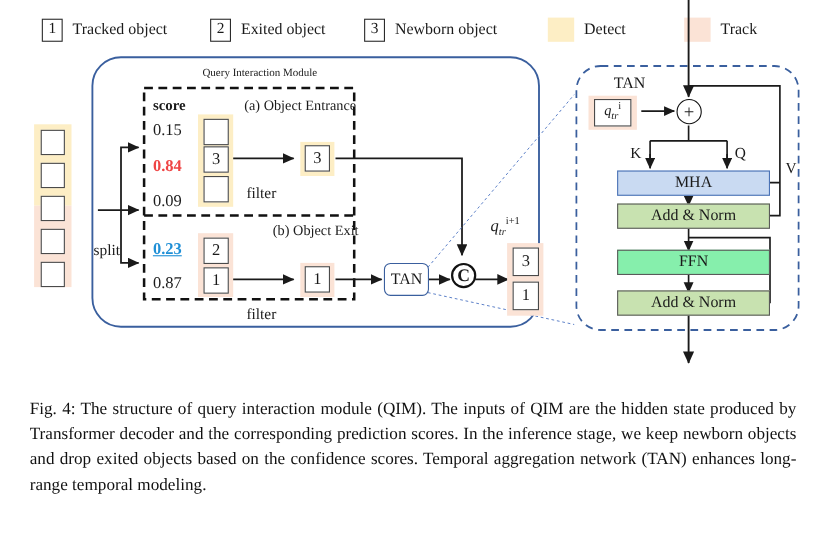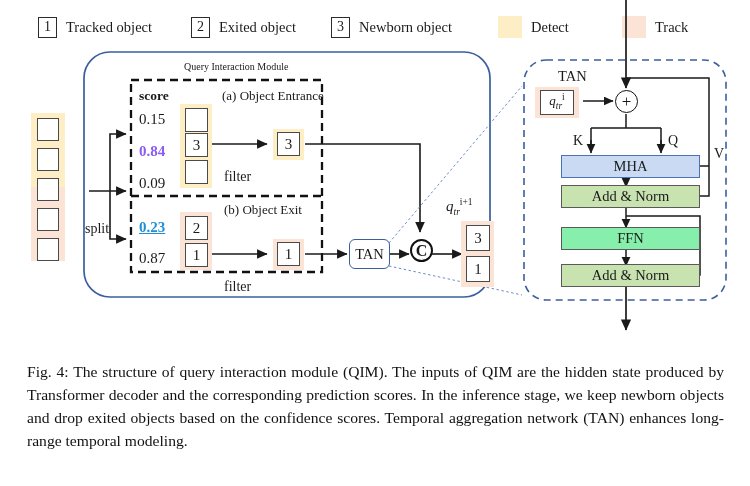--- a/index.html
+++ b/index.html
@@ -17,21 +17,21 @@
   .lg-sw{width:24px;height:22px;}
   .lg-txt{margin-left:9px;font-size:14.5px;white-space:nowrap;}
 
   
   .t{position:absolute;white-space:nowrap;line-height:1;}
 
   .qim-title{font-size:10px;}
   .sec-title{font-size:13px;}
   .score-hd{font-size:13.5px;font-weight:bold;}
   .score-v{font-size:15px;}
-  .score-red{color:#8b5cf6;font-weight:bold;}
+  .score-red{color:#ef4444;font-weight:bold;}
   .score-blue{color:#1f8fd6;font-weight:bold;text-decoration:underline;}
   .lbl{font-size:14px;margin-top:44px;}
   .tan-lbl{font-size:14.5px;}
   .kqv{font-size:14px;}
 
   
   .qbox{position:absolute;box-sizing:border-box;border:1.7px solid #4a4a4a;
         background:#fff;display:flex;align-items:center;justify-content:center;
         font-size:15px;line-height:1;}
   .hl{position:absolute;}
@@ -169,21 +169,21 @@
   <div class="hl" style="left:180px;top:104px;width:32px;height:84px;background:#fdeec5;"></div>
   <div class="qbox" style="left:185px;top:108px;width:23px;height:24px;"></div>
   <div class="qbox" style="left:185px;top:133px;width:23px;height:24px;">3</div>
   <div class="qbox" style="left:185px;top:160px;width:23px;height:24px;"></div>
 
   <div class="t lbl" style="left:224px;top:126px;">filter</div>
 
   <div class="hl" style="left:273px;top:129px;width:31px;height:31px;background:#fdeec5;"></div>
   <div class="qbox" style="left:277px;top:132px;width:23px;height:24px;">3</div>
 
-  <div class="t sec-title" style="left:224px;top:203px;">(b) Object Exit</div>
+  <div class="t sec-title" style="left:248px;top:203px;">(b) Object Exit</div>
   <div class="t score-v score-blue" style="left:139px;top:220px;">0.23</div>
   <div class="t score-v" style="left:139px;top:251px;">0.87</div>
 
   <div class="hl" style="left:180px;top:212px;width:32px;height:58px;background:#fbe3d6;"></div>
   <div class="qbox" style="left:185px;top:216px;width:23px;height:24px;">2</div>
   <div class="qbox" style="left:185px;top:243px;width:23px;height:24px;">1</div>
 
   <div class="t lbl" style="left:224px;top:236px;">filter</div>
 
   <div class="hl" style="left:273px;top:239px;width:31px;height:31px;background:#fbe3d6;"></div>

